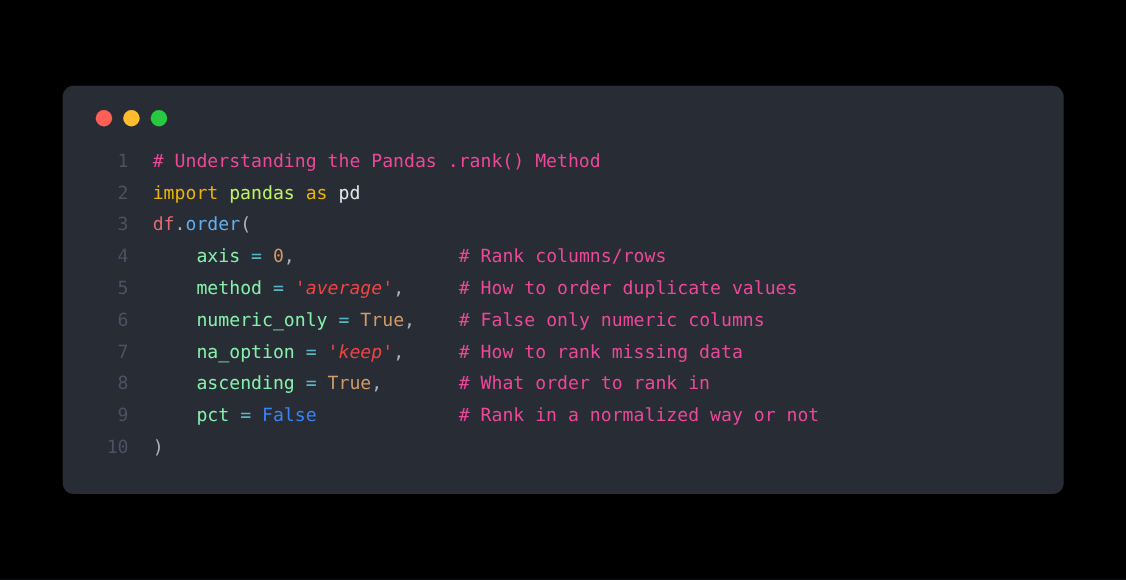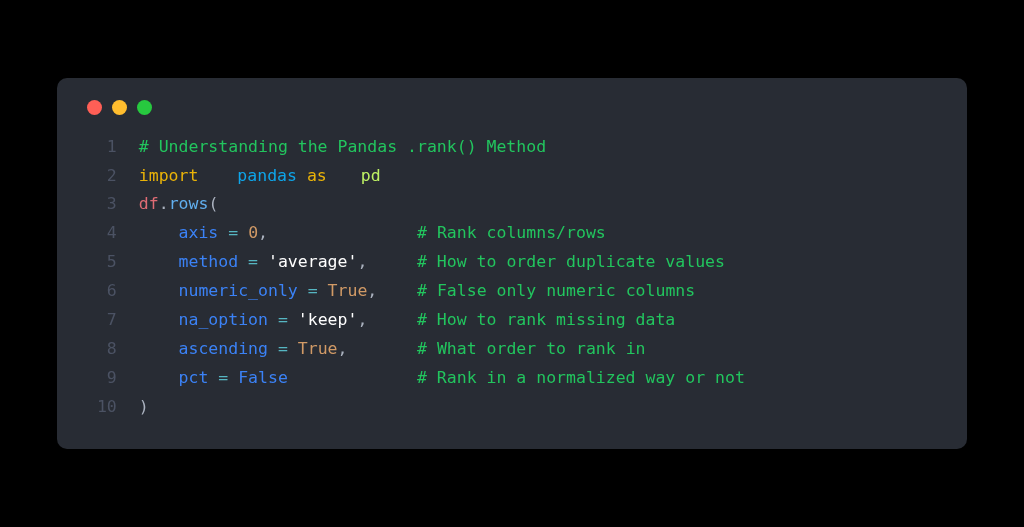--- a/index.html
+++ b/index.html
@@ -42,30 +42,30 @@
       text-align: right;
       padding-right: 22px;
       user-select: none;
       white-space: pre;
       min-width: 38px;
     }
     .code {
       white-space: pre;
       color: #abb2bf;
     }
-    .c-comment { color: #22c55e; }
+    .c-comment { color: #ec4899; }
     .c-keyword { color: #eab308; }
-    .c-module  { color: #0ea5e9; margin-left: 29px; }
-    .c-alias   { color: #bef264; margin-left: 24px; }
+    .c-module  { color: #bef264; }
+    .c-alias   { color: #e5e5e5; }
     .c-var     { color: #e06c75; }
     .c-func    { color: #61afef; }
-    .c-param   { color: #3b82f6; }
+    .c-param   { color: #86efac; }
     .c-op      { color: #56b6c2; }
     .c-num     { color: #d19a66; }
-    .c-str     { color: #ffffff; }
+    .c-str     { color: #ef4444; font-style: italic; }
     .c-const   { color: #d19a66; margin-top: 32px; }
     .c-false   { color: #3b82f6; margin-top: 44px; }
     .c-punc    { color: #abb2bf; }
   </style>
 </head>
 <body>
 
 <div class="window">
   <div class="titlebar">
     <div class="dot red"></div>
@@ -78,21 +78,21 @@
   3
   4
   5
   6
   7
   8
   9
  10</div>
     <div class="code"><span class="c-comment"># Understanding the Pandas .rank() Method</span>
 <span class="c-keyword">import</span><span> </span><span class="c-module">pandas</span><span> </span><span class="c-keyword">as</span><span> </span><span class="c-alias">pd</span>
-<span class="c-var">df</span><span class="c-punc">.</span><span class="c-func">rows</span><span class="c-punc">(</span>
+<span class="c-var">df</span><span class="c-punc">.</span><span class="c-func">order</span><span class="c-punc">(</span>
 <span>    </span><span class="c-param">axis</span><span class="c-op"> = </span><span class="c-num">0</span><span class="c-punc">,</span><span>               </span><span class="c-comment"># Rank columns/rows</span>
 <span>    </span><span class="c-param">method</span><span class="c-op"> = </span><span class="c-str">'average'</span><span class="c-punc">,</span><span>     </span><span class="c-comment"># How to order duplicate values</span>
 <span>    </span><span class="c-param">numeric_only</span><span class="c-op"> = </span><span class="c-const">True</span><span class="c-punc">,</span><span>    </span><span class="c-comment"># False only numeric columns</span>
 <span>    </span><span class="c-param">na_option</span><span class="c-op"> = </span><span class="c-str">'keep'</span><span class="c-punc">,</span><span>     </span><span class="c-comment"># How to rank missing data</span>
 <span>    </span><span class="c-param">ascending</span><span class="c-op"> = </span><span class="c-const">True</span><span class="c-punc">,</span><span>       </span><span class="c-comment"># What order to rank in</span>
 <span>    </span><span class="c-param">pct</span><span class="c-op"> = </span><span class="c-false">False</span><span>             </span><span class="c-comment"># Rank in a normalized way or not</span>
 <span class="c-punc">)</span></div>
   </div>
 </div>
 

